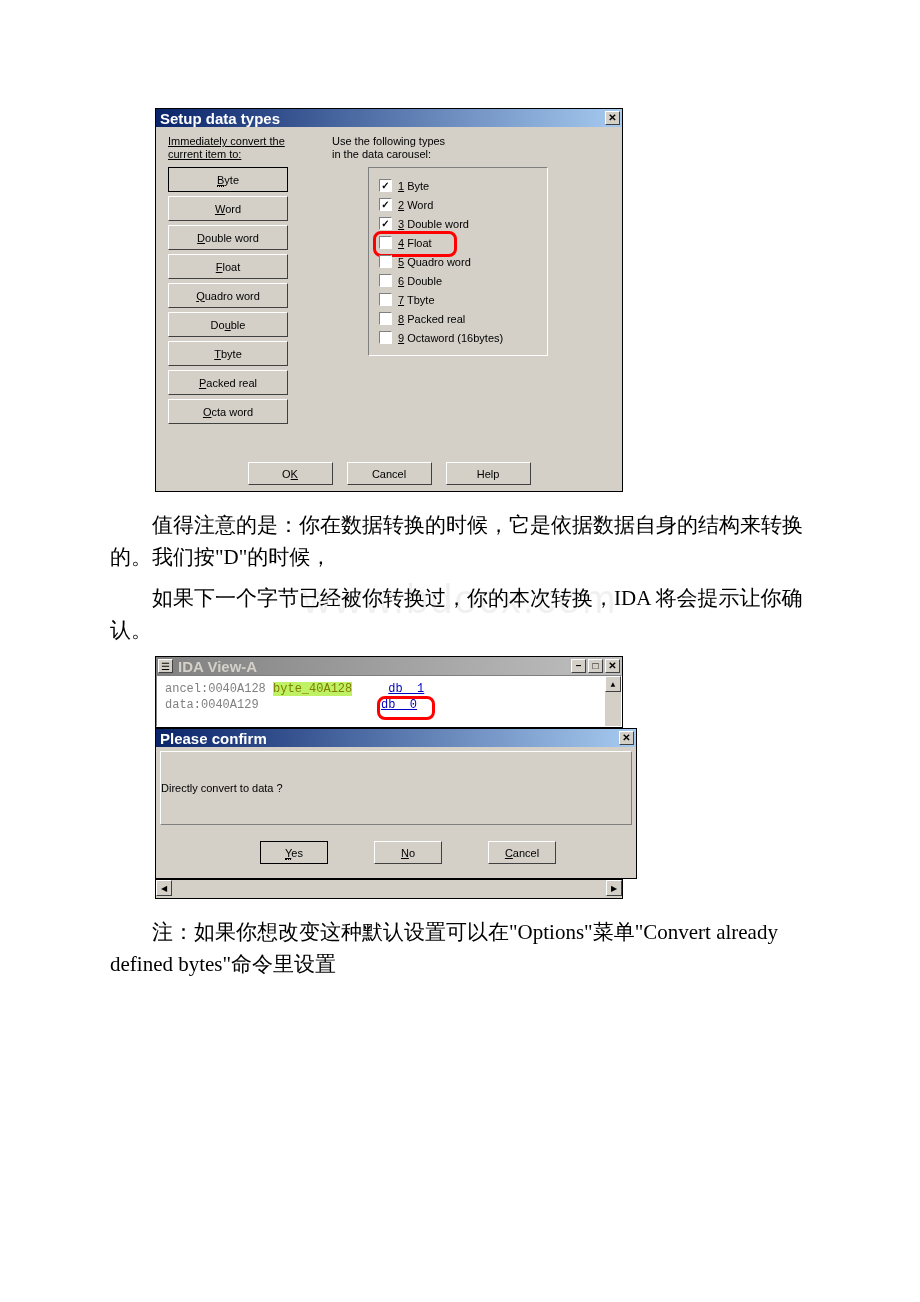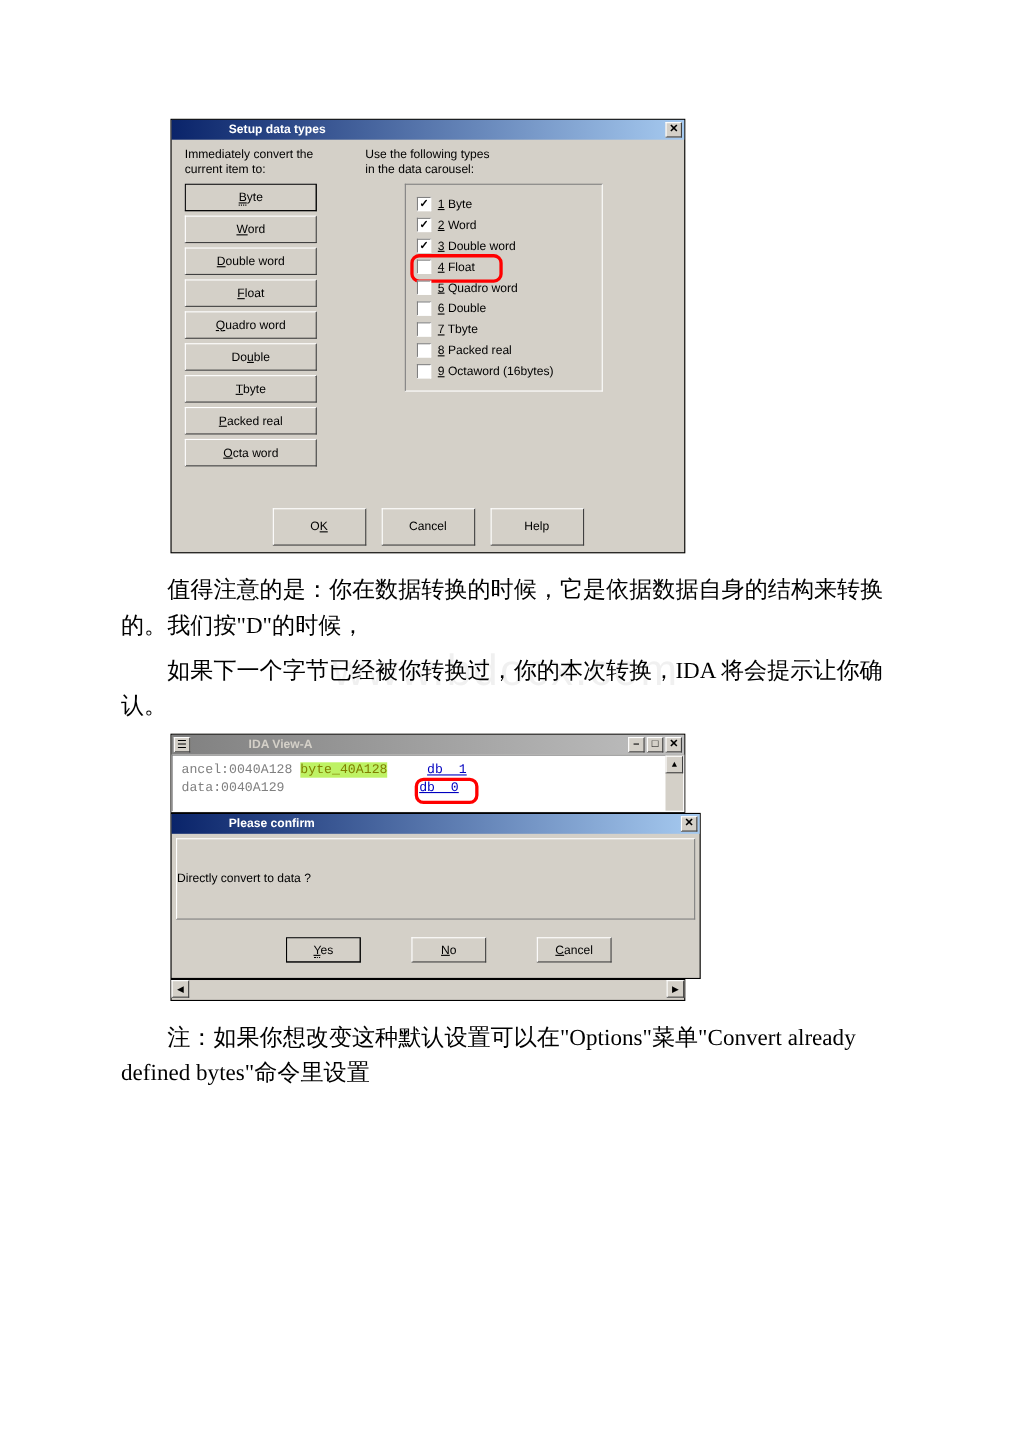--- a/index.html
+++ b/index.html
@@ -31,24 +31,23 @@
   .titlebar {
     height: 18px;
     background: linear-gradient(to right, #0a246a, #a6caf0);
     display: flex;
     align-items: center;
     padding: 0 2px;
   }
   .titlebar-text {
     color: #fff;
     font-weight: bold;
-    font-size: 11px;
+    font-size: 15px;
     flex: 1;
     padding-left: 2px;
-    margin-left: 48px;
   }
   .titlebar .icon16 {
     width: 15px;
     height: 14px;
     background: #d4d0c8;
     display: flex;
     align-items: center;
     justify-content: center;
     margin-left: 2px;
     border-top: 1px solid #fff;
@@ -141,21 +140,21 @@
     border-radius: 8px;
     pointer-events: none;
   }
   .bottom-buttons {
     display: flex;
     justify-content: center;
     gap: 14px;
     padding: 10px 0 6px 0;
     margin-top: 12px;
   }
-  .bottom-buttons .btn { width: 85px; height: 34px; }
+  .bottom-buttons .btn { width: 85px; height: 23px; }
   .d1 { width: 468px; }
 
   
   .para {
     margin: 10px 110px 10px 110px;
     text-indent: 2em;
     line-height: 1.5;
   }
   .watermark-para { position: relative; }
   .watermark {
@@ -239,21 +238,21 @@
 
 <div class="page">
 
   <div class="figure">
     <div class="dialog d1">
       <div class="titlebar">
         <span class="titlebar-text">Setup data types</span>
         <span class="icon16">✕</span>
       </div>
       <div class="dlg-body d1-body">
-        <div class="col-label" style="left:12px;">
+        <div class="col-label" style="left:12px;text-decoration:underline;">
           <span>Immediately convert the</span><br>
           <span>current item to:</span>
         </div>
         <div class="col-label" style="left:176px;">
           <span>Use the following types</span><br>
           <span>in the data carousel:</span>
         </div>
 
         <div class="left-col">
           <div class="btn focus">

